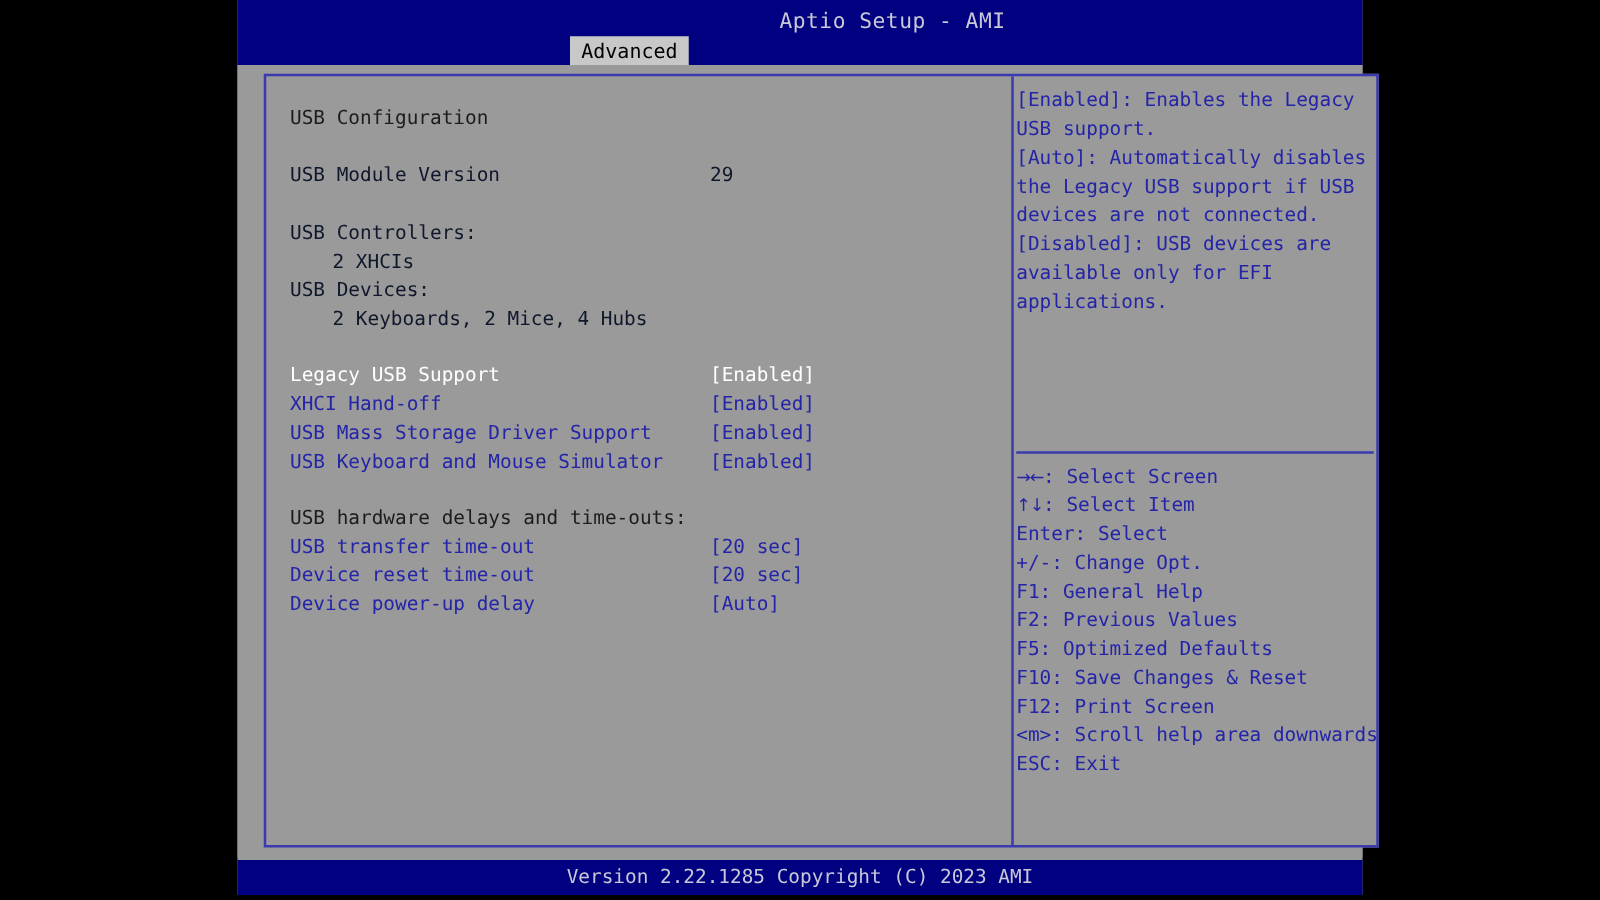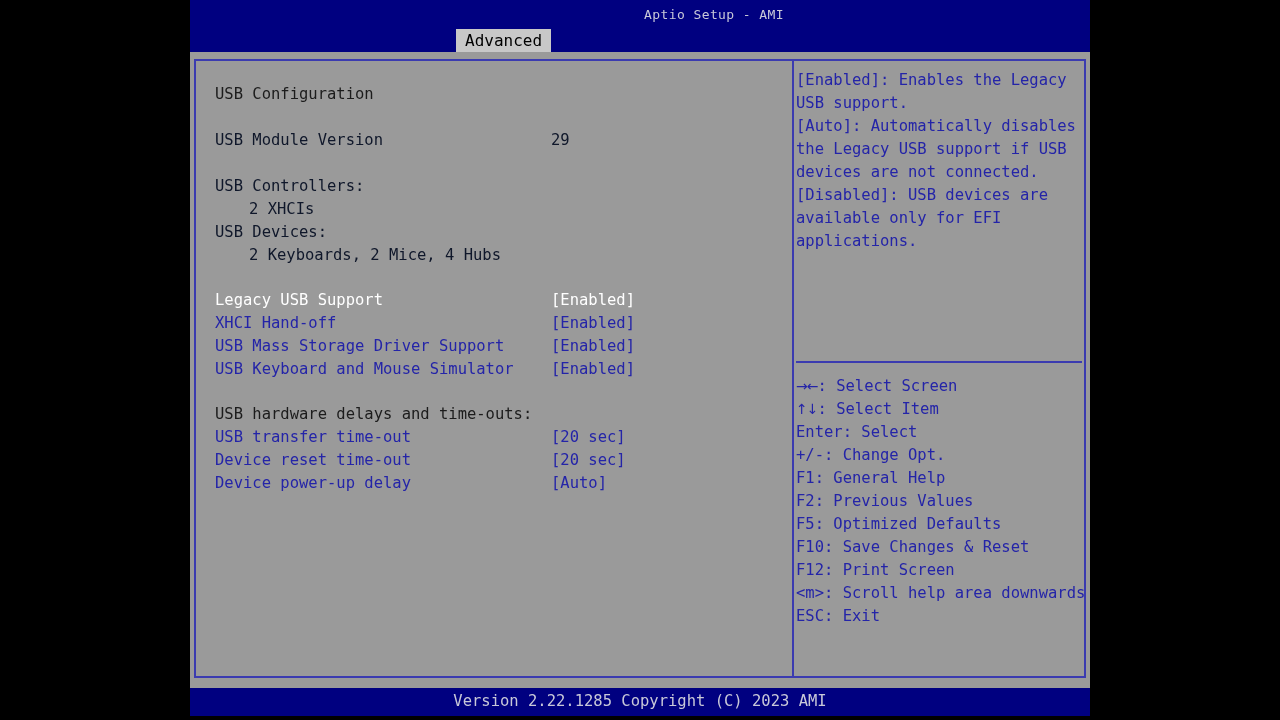--- a/index.html
+++ b/index.html
@@ -33,21 +33,21 @@
     height: 52px;
     background: #000080;
   }
   #title-text {
     position: absolute;
     left: 0;
     top: 7px;
     width: 1048px;
     text-align: center;
     color: #c8c8d8;
-    font-size: 13px;
+    font-size: 17px;
     letter-spacing: 0.4px;
     white-space: pre;
   }
   #tab-strip {
     position: absolute;
     left: 0;
     top: 29px;
     width: 900px;
     height: 23px;
   }
@@ -73,21 +73,21 @@
   #body-area {
     position: absolute;
     left: 0;
     top: 52px;
     width: 900px;
     height: 634px;
     background: #9a9a9a;
   }
   #panel-frame {
     position: absolute;
-    left: 4px;
+    left: 21px;
     top: 7px;
     width: 892px;
     height: 619px;
     border: 2px solid #3b3bb0;
     box-sizing: border-box;
     background: #9a9a9a;
   }
   #divider-vertical {
     position: absolute;
     left: 596px;
@@ -160,21 +160,21 @@
     background: #3b3bb0;
   }
   #help-keys {
     position: absolute;
     left: 2px;
     top: 309px;
     width: 288px;
   }
   .keyrow {
     height: 23px;
-    line-height: 33px;
+    line-height: 23px;
     color: #2424a8;
     font-size: 15.5px;
     white-space: pre;
   }
   .keyglyph {
     font-family: "DejaVu Sans", sans-serif;
     font-size: 14px;
     letter-spacing: -1px;
   }
 

